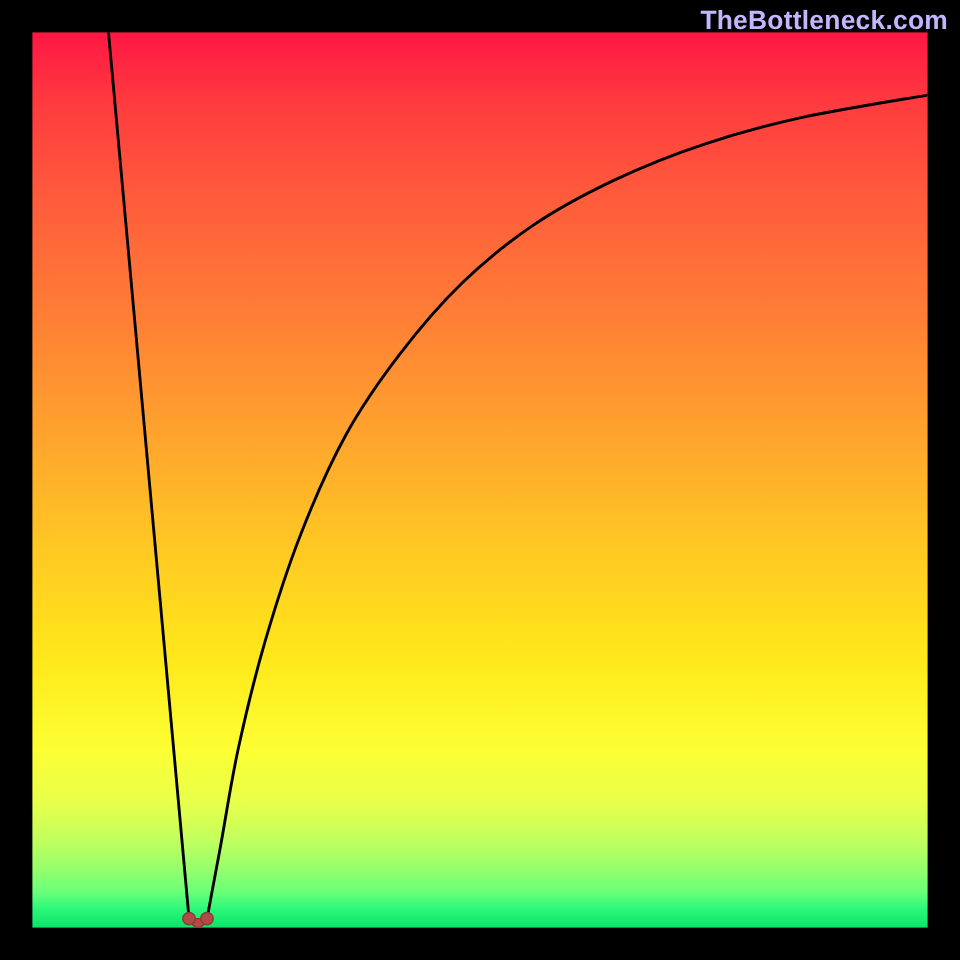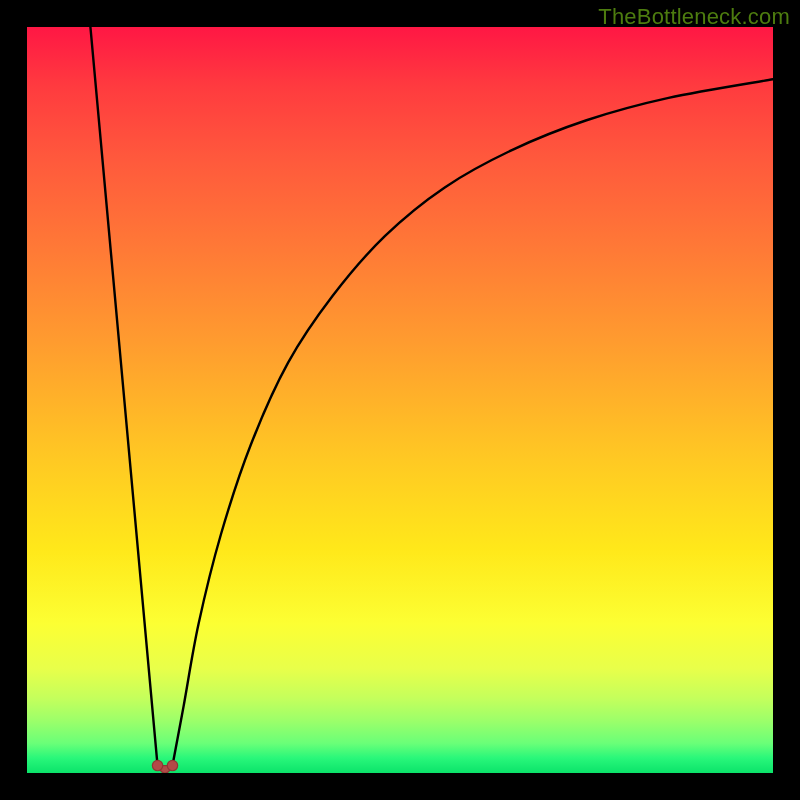--- a/index.html
+++ b/index.html
@@ -31,23 +31,23 @@
       #9cff6a 93%,
       #6aff78 96%,
       #29f77a 98%,
       #0be36a 100%
     );
   }
   .watermark {
     position: absolute;
     top: 4px;
     right: 10px;
-    color: #4d7c0f;
+    color: #c4b5fd;
     font-size: 22px;
-    font-weight: 400;
+    font-weight: 700;
     letter-spacing: 0.2px;
     user-select: none;
   }
   svg.plot {
     position: absolute;
     left: 0;
     top: 0;
     width: 746px;
     height: 746px;
   }

